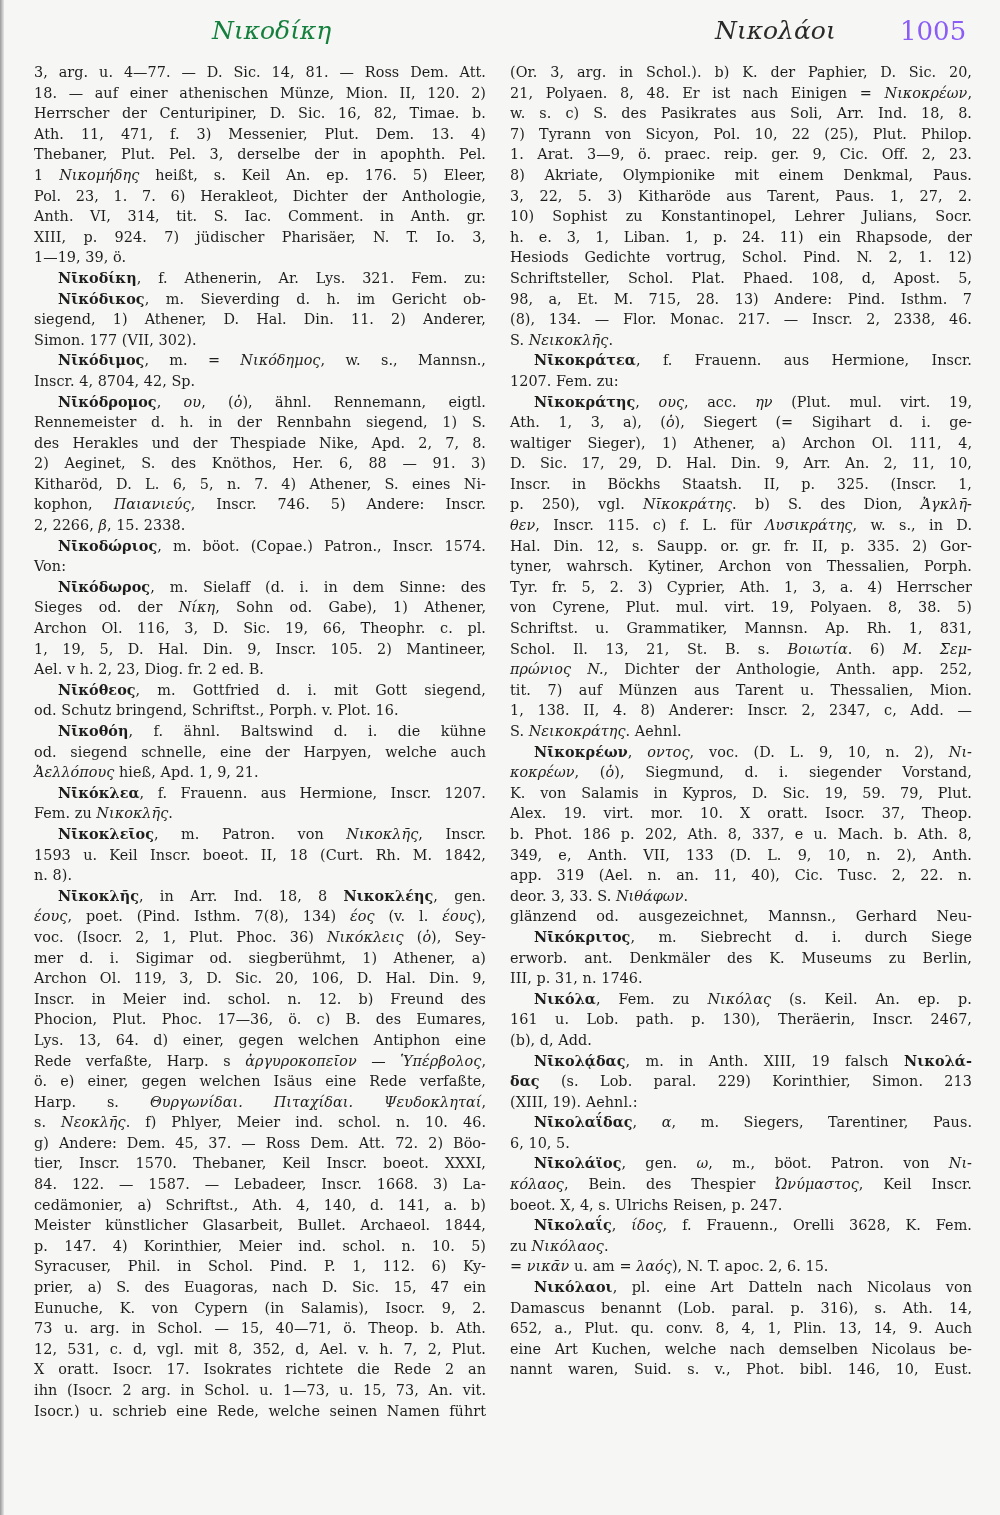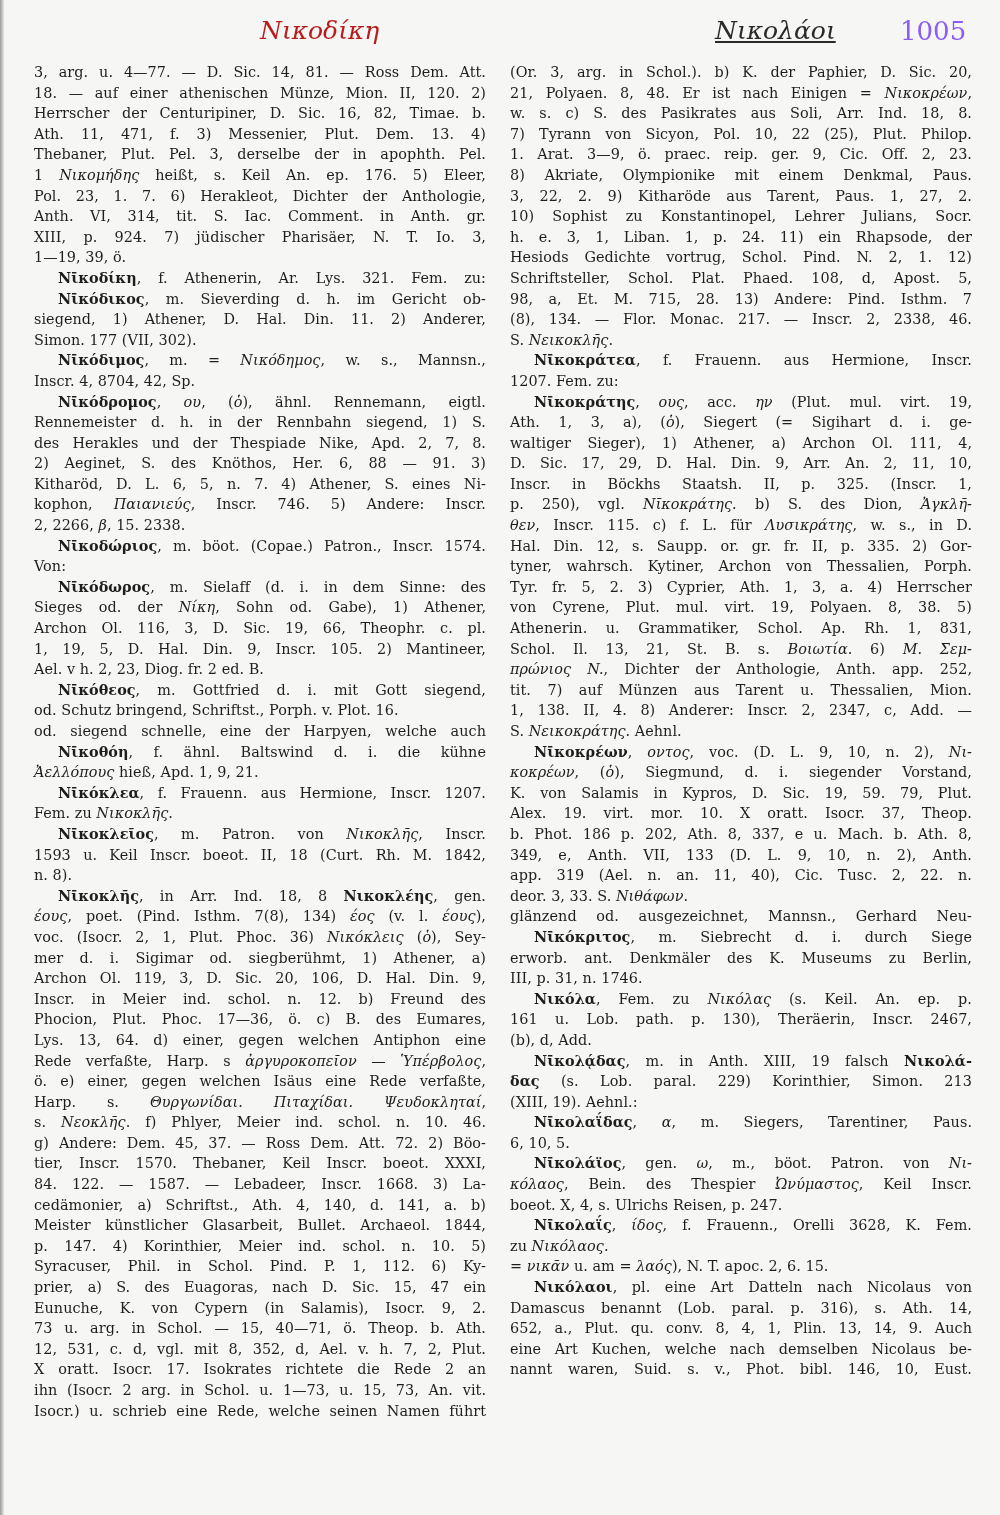--- a/index.html
+++ b/index.html
@@ -8,22 +8,22 @@
     background: #f6f6f4;
     font-family: "DejaVu Serif", "Liberation Serif", serif;
     color: #1e1e1e;
     position: relative;
   }
   .page-edge {
     position: absolute; left: 0; top: 0; width: 4px; height: 1515px;
     background: linear-gradient(to right, #9a9a9a, #e6e6e6);
   }
   .header { position: absolute; top: 14px; left: 0; width: 1000px; height: 40px; }
-  .hw-left { position: absolute; left: 212px; top: 2px; font-size: 25px; font-family: "DejaVu Serif", serif; font-style: italic; color: #b91c1c; margin-left: 48px; }
-  .hw-right { position: absolute; left: 715px; top: 2px; font-size: 25px; font-family: "DejaVu Serif", serif; font-style: italic; color: #2a2a2a; text-decoration: underline; }
+  .hw-left { position: absolute; left: 212px; top: 2px; font-size: 25px; font-family: "DejaVu Serif", serif; font-style: italic; color: #15803d; }
+  .hw-right { position: absolute; left: 715px; top: 2px; font-size: 25px; font-family: "DejaVu Serif", serif; font-style: italic; color: #2a2a2a; }
   .pageno { position: absolute; left: 900px; top: 2px; font-size: 26px; font-family: "DejaVu Serif", serif; color: #8b5cf6; }
   .col { position: absolute; top: 62px; }
   .col-left { left: 34px; width: 452px; }
   .col-right { left: 510px; width: 462px; }
   .line {
     height: 20.6px; line-height: 20.6px;
     font-size: 14.4px;
     white-space: nowrap;
     text-align: justify;
     text-align-last: justify;
@@ -71,22 +71,22 @@
     <div class="line last"><span>2, 2266, </span><span class="i">β</span><span>, 15. 2338.</span></div>
     <div class="line indent"><span class="b">Νῑκοδώριος</span><span>, m. böot. (Copae.) Patron., Inscr. 1574.</span></div>
     <div class="line last"><span>Von:</span></div>
     <div class="line indent"><span class="b">Νῑκόδωρος</span><span>, m. Sielaff (d. i. in dem Sinne: des</span></div>
     <div class="line"><span>Sieges od. der </span><span class="i">Νίκη</span><span>, Sohn od. Gabe), 1) Athener,</span></div>
     <div class="line"><span>Archon Ol. 116, 3, D. Sic. 19, 66, Theophr. c. pl.</span></div>
     <div class="line"><span>1, 19, 5, D. Hal. Din. 9, Inscr. 105.  2) Mantineer,</span></div>
     <div class="line last"><span>Ael. v h. 2, 23, Diog. fr. 2 ed. B.</span></div>
     <div class="line indent"><span class="b">Νῑκόθεος</span><span>, m. Gottfried d. i. mit Gott siegend,</span></div>
     <div class="line last"><span>od. Schutz bringend, Schriftst., Porph. v. Plot. 16.</span></div>
+    <div class="line indent"><span class="b">Νῑκοθόη</span><span>, f. ähnl. Baltswind d. i. die kühne</span></div>
     <div class="line"><span>od. siegend schnelle, eine der Harpyen, welche auch</span></div>
-    <div class="line indent"><span class="b">Νῑκοθόη</span><span>, f. ähnl. Baltswind d. i. die kühne</span></div>
     <div class="line last"><span class="i">Ἀελλόπους</span><span> hieß, Apd. 1, 9, 21.</span></div>
     <div class="line indent"><span class="b">Νῑκόκλεα</span><span>, f. Frauenn. aus Hermione, Inscr. 1207.</span></div>
     <div class="line last"><span>Fem. zu </span><span class="i">Νικοκλῆς</span><span>.</span></div>
     <div class="line indent"><span class="b">Νῑκοκλεῖος</span><span>, m. Patron. von </span><span class="i">Νικοκλῆς</span><span>, Inscr.</span></div>
     <div class="line"><span>1593 u. Keil Inscr. boeot. II, 18 (Curt. Rh. M. 1842,</span></div>
     <div class="line last"><span>n. 8).</span></div>
     <div class="line indent"><span class="b">Νῑκοκλῆς</span><span>, in Arr. Ind. 18, 8 </span><span class="b">Νικοκλέης</span><span>, gen.</span></div>
     <div class="line"><span class="i">έους</span><span>, poet. (Pind. Isthm. 7(8), 134) </span><span class="i">έος</span><span> (v. l. </span><span class="i">έους</span><span>),</span></div>
     <div class="line"><span>voc. (Isocr. 2, 1, Plut. Phoc. 36) </span><span class="i">Νικόκλεις</span><span> (</span><span class="i">ὁ</span><span>), Sey-</span></div>
     <div class="line"><span>mer d. i. Sigimar od. siegberühmt, 1) Athener, a)</span></div>
@@ -113,42 +113,42 @@
     <div class="line"><span>ihn (Isocr. 2 arg. in Schol. u. 1—73, u. 15, 73, An. vit.</span></div>
     <div class="line"><span>Isocr.) u. schrieb eine Rede, welche seinen Namen führt</span></div>
   </div>
 <div class="col col-right" id="col-right">
     <div class="line"><span>(Or. 3, arg. in Schol.).  b) K. der Paphier, D. Sic. 20,</span></div>
     <div class="line"><span>21, Polyaen. 8, 48. Er ist nach Einigen = </span><span class="i">Νικοκρέων</span><span>,</span></div>
     <div class="line"><span>w. s.  c) S. des Pasikrates aus Soli, Arr. Ind. 18, 8.</span></div>
     <div class="line"><span>7) Tyrann von Sicyon, Pol. 10, 22 (25), Plut. Philop.</span></div>
     <div class="line"><span>1. Arat. 3—9, ö. praec. reip. ger. 9, Cic. Off. 2, 23.</span></div>
     <div class="line"><span>8) Akriate, Olympionike mit einem Denkmal, Paus.</span></div>
-    <div class="line"><span>3, 22, 2.  9) Kitharöde aus Tarent, Paus. 1, 27, 2.</span></div>
+    <div class="line"><span>3, 22, 5.  3) Kitharöde aus Tarent, Paus. 1, 27, 2.</span></div>
     <div class="line"><span>10) Sophist zu Konstantinopel, Lehrer Julians, Socr.</span></div>
     <div class="line"><span>h. e. 3, 1, Liban. 1, p. 24.  11) ein Rhapsode, der</span></div>
     <div class="line"><span>Hesiods Gedichte vortrug, Schol. Pind. N. 2, 1.  12)</span></div>
     <div class="line"><span>Schriftsteller, Schol. Plat. Phaed. 108, d, Apost. 5,</span></div>
     <div class="line"><span>98, a, Et. M. 715, 28.  13) Andere: Pind. Isthm. 7</span></div>
     <div class="line"><span>(8), 134. — Flor. Monac. 217. — Inscr. 2, 2338, 46.</span></div>
     <div class="line last"><span>S. </span><span class="i">Νεικοκλῆς</span><span>.</span></div>
     <div class="line indent"><span class="b">Νῑκοκράτεα</span><span>, f. Frauenn. aus Hermione, Inscr.</span></div>
     <div class="line last"><span>1207. Fem. zu:</span></div>
     <div class="line indent"><span class="b">Νῑκοκράτης</span><span>, </span><span class="i">ους</span><span>, acc. </span><span class="i">ην</span><span> (Plut. mul. virt. 19,</span></div>
     <div class="line"><span>Ath. 1, 3, a), (</span><span class="i">ὁ</span><span>), Siegert (= Sigihart d. i. ge-</span></div>
     <div class="line"><span>waltiger Sieger), 1) Athener, a) Archon Ol. 111, 4,</span></div>
     <div class="line"><span>D. Sic. 17, 29, D. Hal. Din. 9, Arr. An. 2, 11, 10,</span></div>
     <div class="line"><span>Inscr. in Böckhs Staatsh. II, p. 325. (Inscr. 1,</span></div>
     <div class="line"><span>p. 250), vgl. </span><span class="i">Νῑκοκράτης</span><span>.  b) S. des Dion, </span><span class="i">Ἀγκλῆ-</span></div>
     <div class="line"><span class="i">θεν</span><span>, Inscr. 115.  c) f. L. für </span><span class="i">Λυσικράτης</span><span>, w. s., in D.</span></div>
     <div class="line"><span>Hal. Din. 12, s. Saupp. or. gr. fr. II, p. 335.  2) Gor-</span></div>
     <div class="line"><span>tyner, wahrsch. Kytiner, Archon von Thessalien, Porph.</span></div>
     <div class="line"><span>Tyr. fr. 5, 2.  3) Cyprier, Ath. 1, 3, a.  4) Herrscher</span></div>
     <div class="line"><span>von Cyrene, Plut. mul. virt. 19, Polyaen. 8, 38.  5)</span></div>
-    <div class="line"><span>Athenerin. u. Grammatiker, Schol. Ap. Rh. 1, 831,</span></div>
+    <div class="line"><span>Schriftst. u. Grammatiker, Mannsn. Ap. Rh. 1, 831,</span></div>
     <div class="line"><span>Schol. Il. 13, 21, St. B. s. </span><span class="i">Βοιωτία</span><span>.  6) </span><span class="i">M. Σεμ-</span></div>
     <div class="line"><span class="i">πρώνιος N.</span><span>, Dichter der Anthologie, Anth. app. 252,</span></div>
     <div class="line"><span>tit.  7) auf Münzen aus Tarent u. Thessalien, Mion.</span></div>
     <div class="line"><span>1, 138. II, 4.  8) Anderer: Inscr. 2, 2347, c, Add. —</span></div>
     <div class="line last"><span>S. </span><span class="i">Νεικοκράτης</span><span>. Aehnl.</span></div>
     <div class="line indent"><span class="b">Νῑκοκρέων</span><span>, </span><span class="i">οντος</span><span>, voc. (D. L. 9, 10, n. 2), </span><span class="i">Νι-</span></div>
     <div class="line"><span class="i">κοκρέων</span><span>, (</span><span class="i">ὁ</span><span>), Siegmund, d. i. siegender Vorstand,</span></div>
     <div class="line"><span>K. von Salamis in Kypros, D. Sic. 19, 59. 79, Plut.</span></div>
     <div class="line"><span>Alex. 19. virt. mor. 10. X oratt. Isocr. 37, Theop.</span></div>
     <div class="line"><span>b. Phot. 186 p. 202, Ath. 8, 337, e u. Mach. b. Ath. 8,</span></div>

